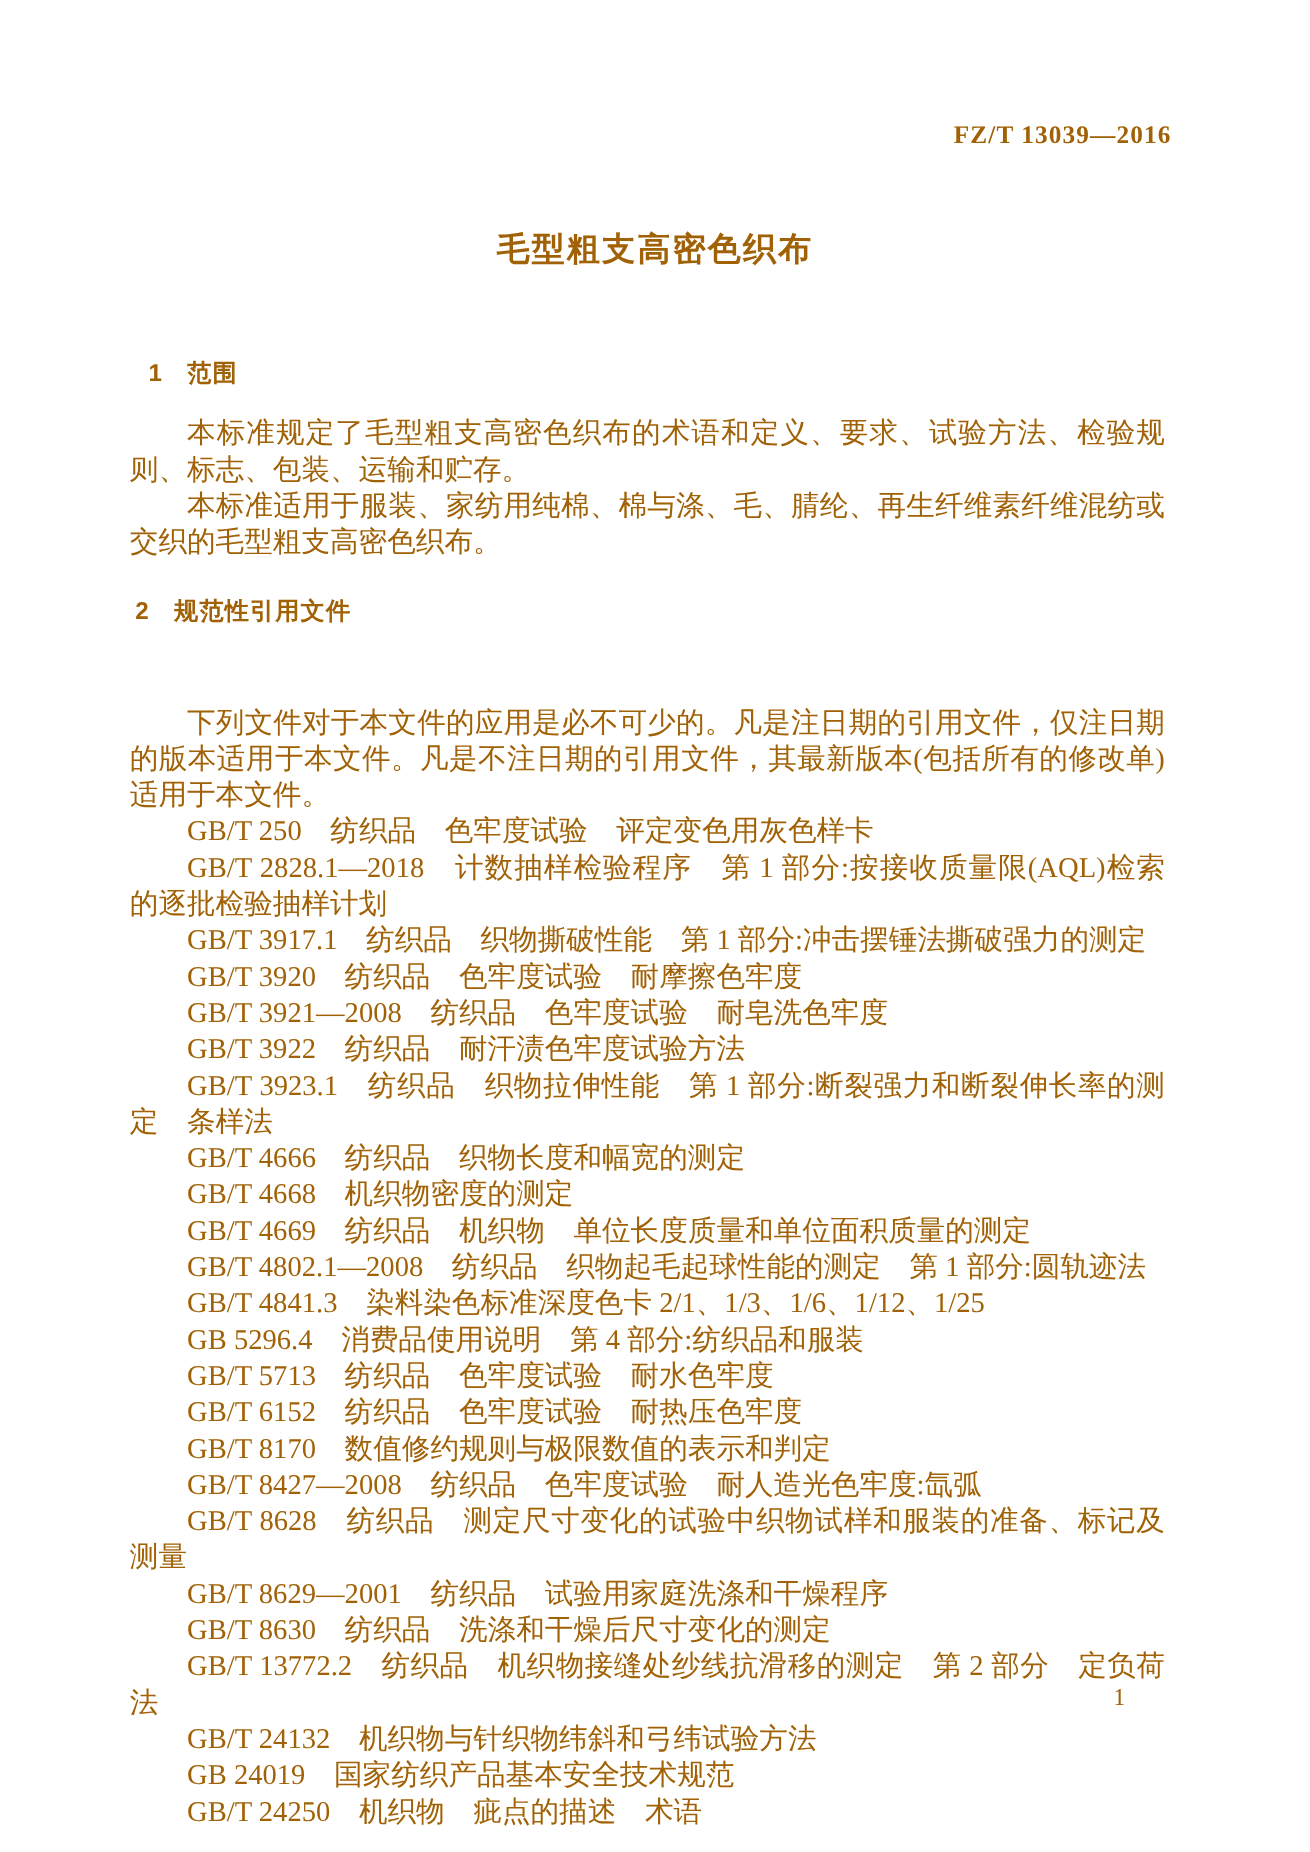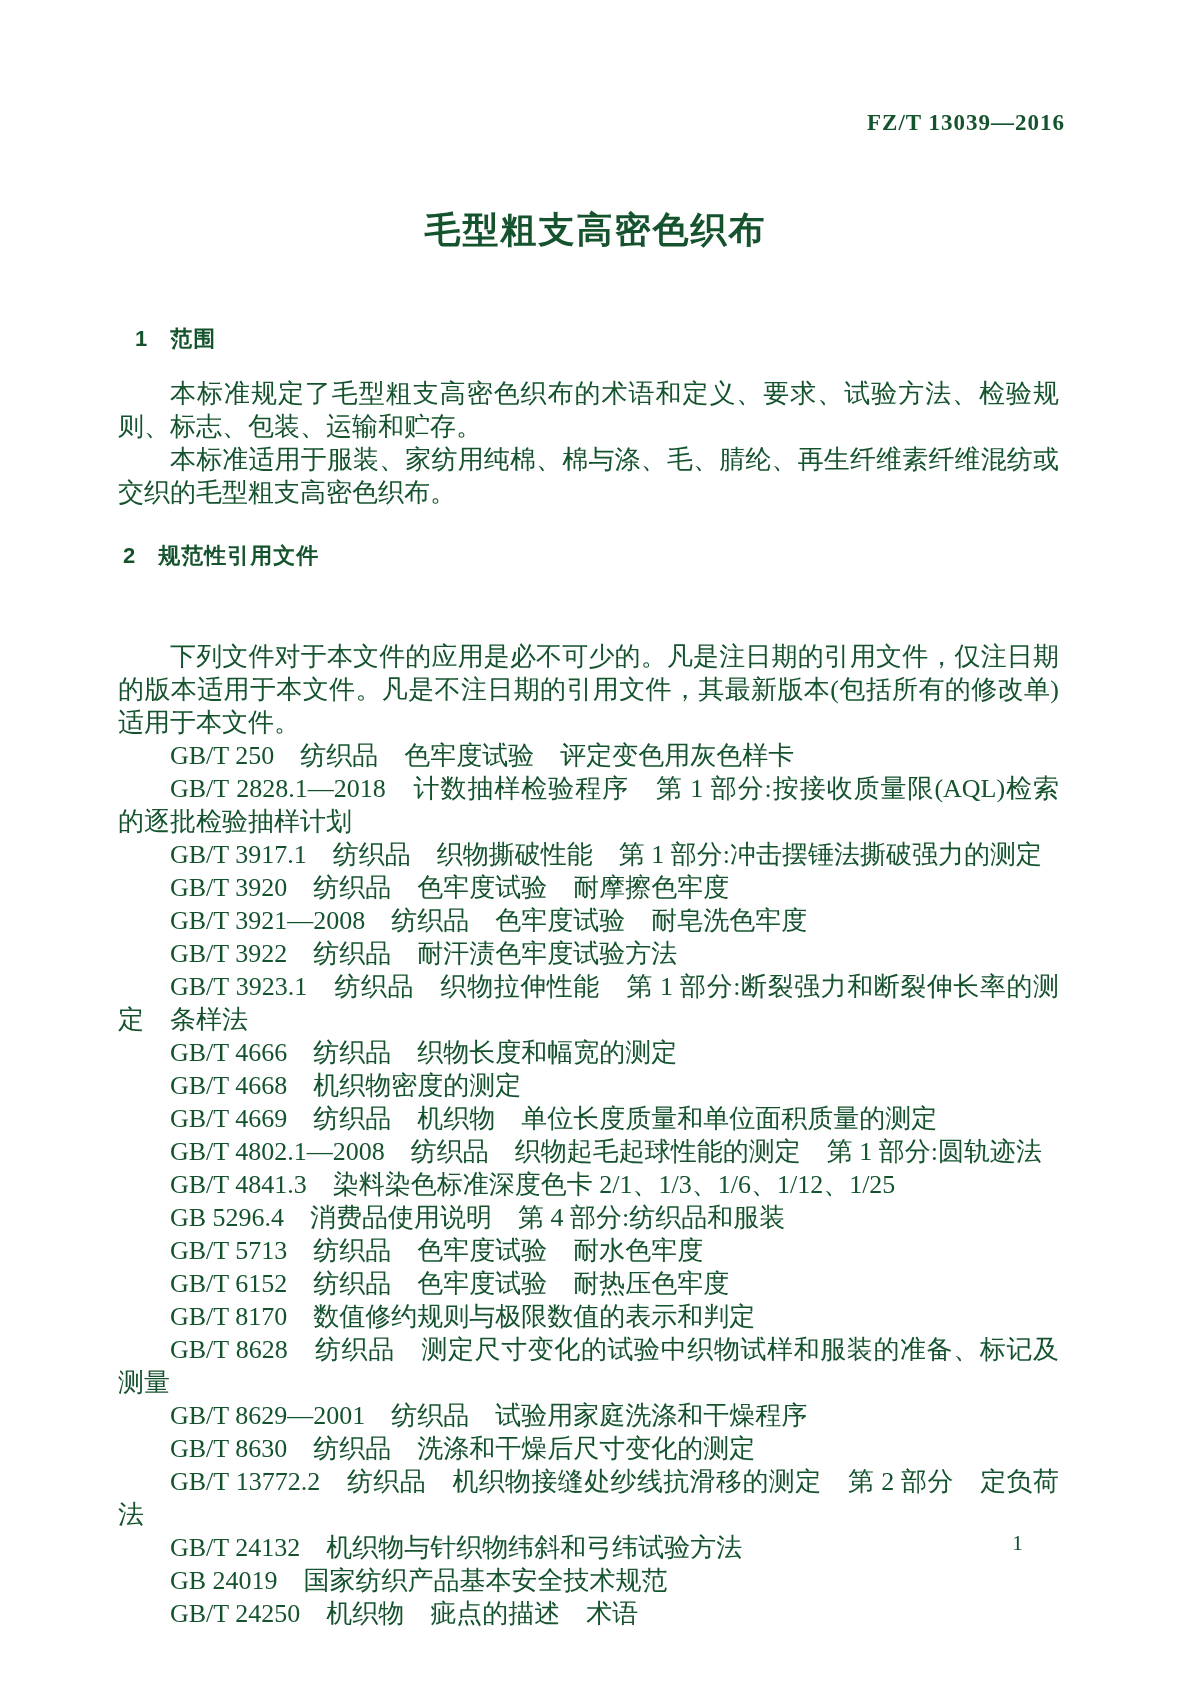--- a/index.html
+++ b/index.html
@@ -6,42 +6,42 @@
     margin: 0;
     padding: 0;
     background: #e8e8e8;
   }
   .page {
     position: relative;
     width: 1191px;
     height: 1684px;
     margin: 0 auto;
     background: #ffffff;
-    color: #14532d;
+    color: #a16207;
     font-family: "Liberation Serif", "DejaVu Serif", serif;
     overflow: hidden;
   }
   .doc-code {
     position: absolute;
     top: 110px;
     right: 126px;
     font-size: 23px;
     font-weight: bold;
     letter-spacing: 1px;
     font-family: "Liberation Serif", "DejaVu Serif", serif;
   }
   .doc-title {
     position: absolute;
     top: 206px;
     left: 0;
     width: 100%;
     text-align: center;
     font-family: "Liberation Sans", "DejaVu Sans", sans-serif;
     font-weight: bold;
-    font-size: 36px;
+    font-size: 30px;
     letter-spacing: 2px;
   }
   .section-heading {
     position: absolute;
     left: 123px;
     font-family: "Liberation Sans", "DejaVu Sans", sans-serif;
     font-weight: bold;
     font-size: 22px;
     letter-spacing: 1px;
   }
@@ -111,20 +111,21 @@
         <p>GB/T 3923.1　纺织品　织物拉伸性能　第 1 部分:断裂强力和断裂伸长率的测定　条样法</p>
         <p>GB/T 4666　纺织品　织物长度和幅宽的测定</p>
         <p>GB/T 4668　机织物密度的测定</p>
         <p>GB/T 4669　纺织品　机织物　单位长度质量和单位面积质量的测定</p>
         <p>GB/T 4802.1—2008　纺织品　织物起毛起球性能的测定　第 1 部分:圆轨迹法</p>
         <p>GB/T 4841.3　染料染色标准深度色卡 2/1、1/3、1/6、1/12、1/25</p>
         <p>GB 5296.4　消费品使用说明　第 4 部分:纺织品和服装</p>
         <p>GB/T 5713　纺织品　色牢度试验　耐水色牢度</p>
         <p>GB/T 6152　纺织品　色牢度试验　耐热压色牢度</p>
         <p>GB/T 8170　数值修约规则与极限数值的表示和判定</p>
+        <p>GB/T 8427—2008　纺织品　色牢度试验　耐人造光色牢度:氙弧</p>
         <p>GB/T 8628　纺织品　测定尺寸变化的试验中织物试样和服装的准备、标记及测量</p>
         <p>GB/T 8629—2001　纺织品　试验用家庭洗涤和干燥程序</p>
         <p>GB/T 8630　纺织品　洗涤和干燥后尺寸变化的测定</p>
         <p>GB/T 13772.2　纺织品　机织物接缝处纱线抗滑移的测定　第 2 部分　定负荷法</p>
         <p>GB/T 24132　机织物与针织物纬斜和弓纬试验方法</p>
         <p>GB 24019　国家纺织产品基本安全技术规范</p>
         <p>GB/T 24250　机织物　疵点的描述　术语</p>
       </div>
   </div>
 

